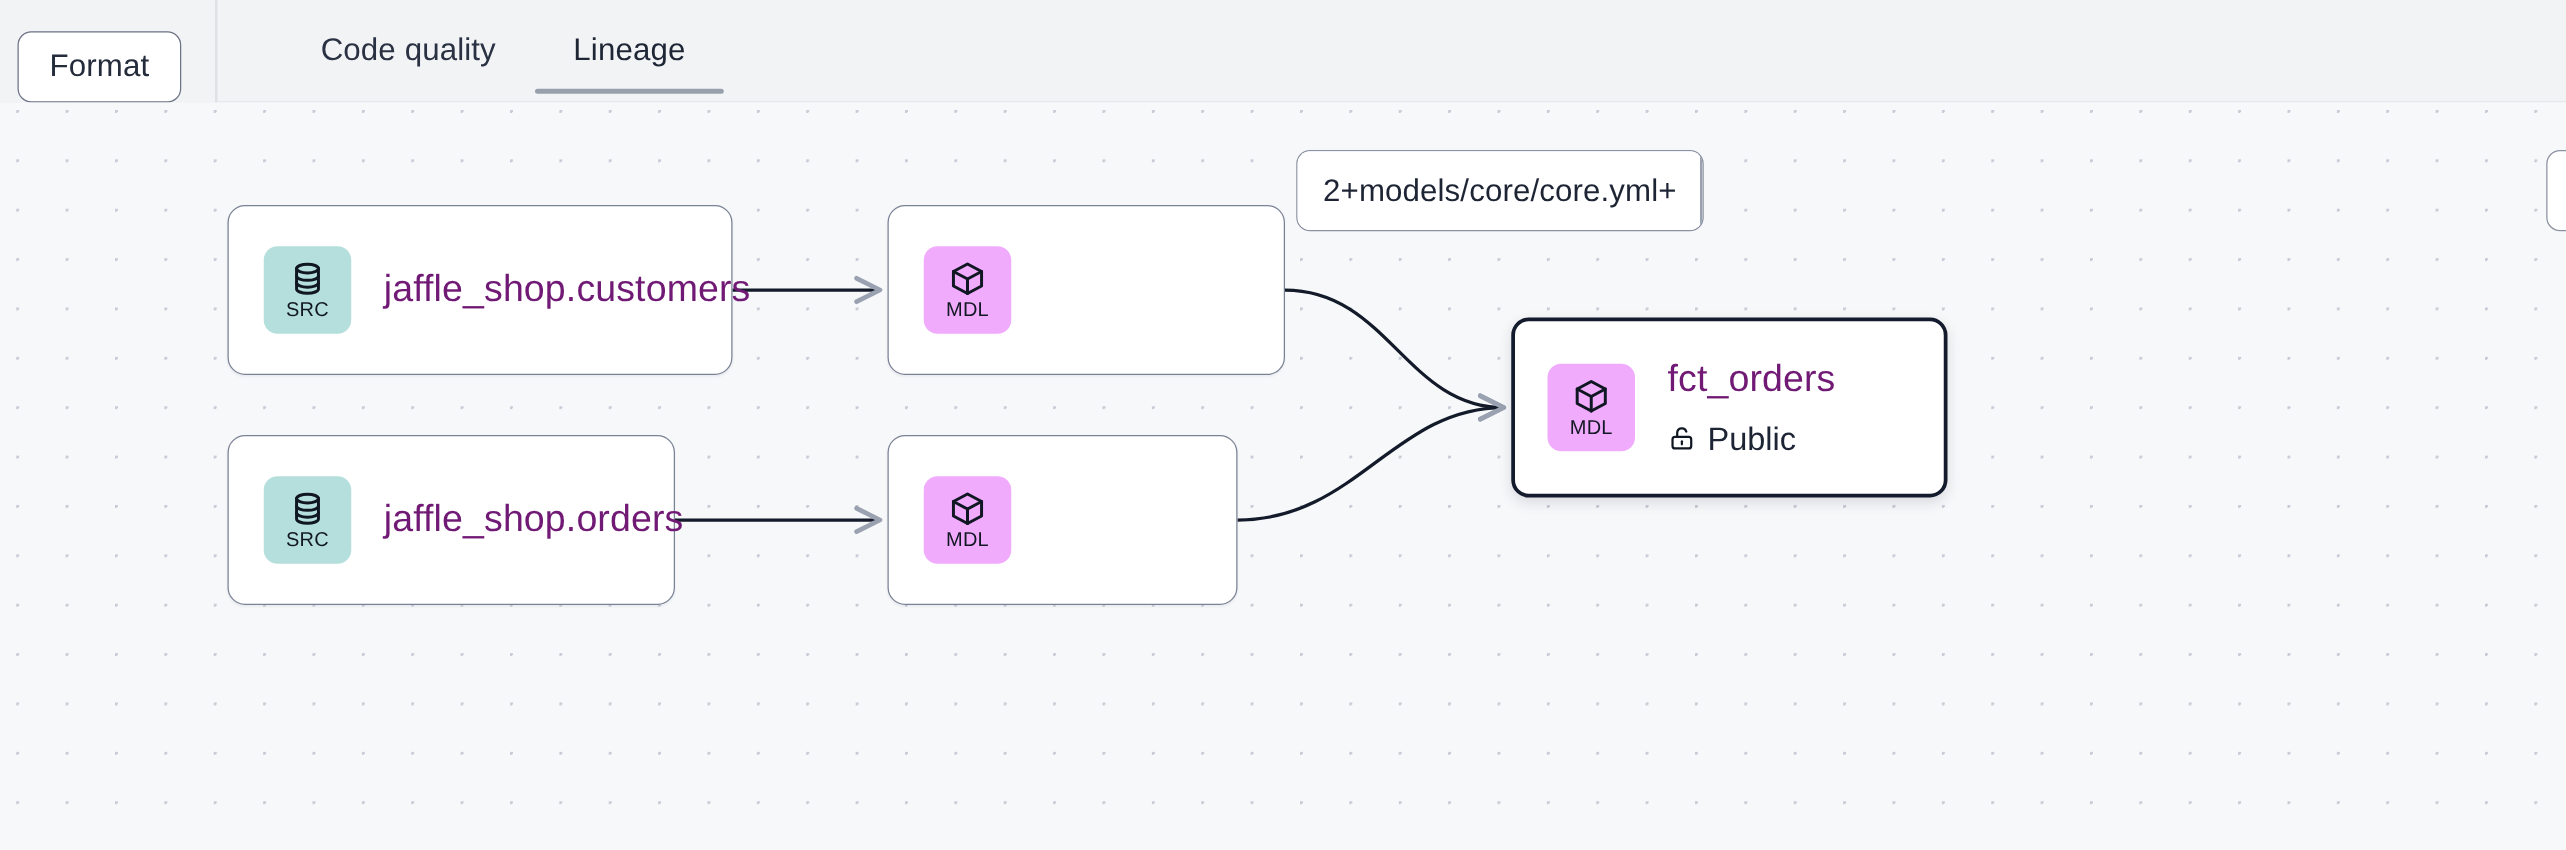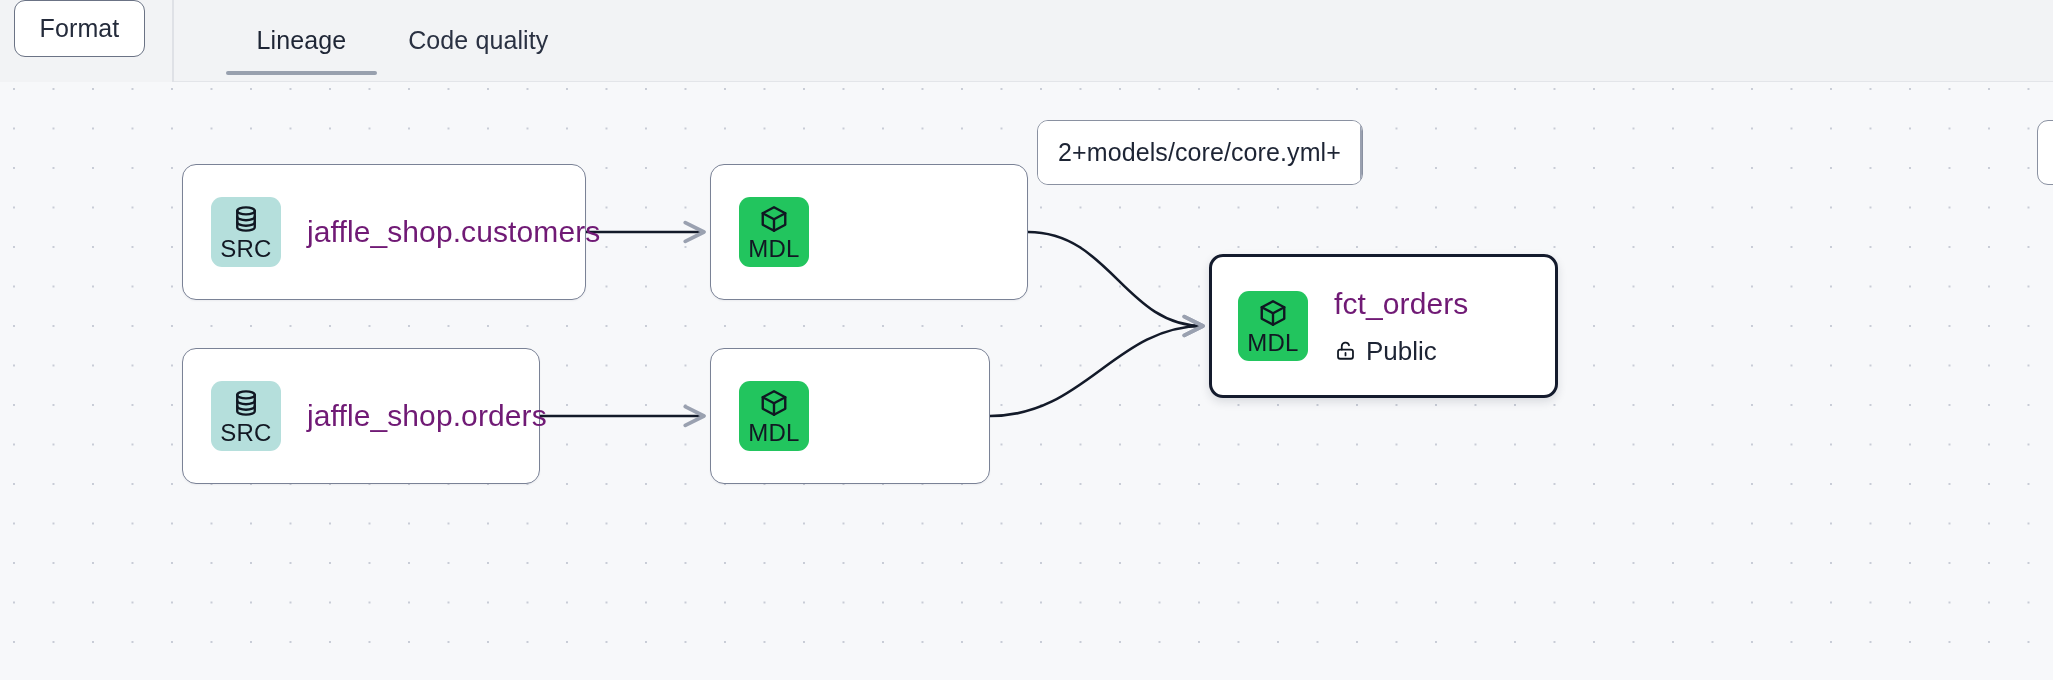--- a/index.html
+++ b/index.html
@@ -29,21 +29,21 @@
     background: #f2f3f5;
     border-bottom: 1px solid #e3e5e9;
     display: flex;
     align-items: center;
   }
 
   .format-btn-wrap {
     width: 172px;
     height: 82px;
     display: flex;
-    align-items: flex-start;
+    align-items: flex-end;
     justify-content: flex-start;
     padding-left: 14px;
     background: #f2f3f5;
   }
 
   .format-btn {
     width: 131px;
     height: 57px;
     background: #ffffff;
     border: 1.6px solid #6b7385;
@@ -137,26 +137,26 @@
     width: 70px;
     height: 70px;
     border-radius: 11px;
     display: flex;
     flex-direction: column;
     align-items: center;
     justify-content: center;
     gap: 0px;
   }
   .badge.src { background: #b5dfdc; }
-  .badge.mdl { background: #22c55e; }
+  .badge.mdl { background: #f0abfc; }
 
   .badge svg { display: block; }
 
   .badge-label {
-    font-size: 24px;
+    font-size: 16px;
     color: #121823;
     line-height: 1;
     margin-top: 3px;
     letter-spacing: .2px;
   }
 
   .node-body {
     display: flex;
     flex-direction: column;
     justify-content: center;
@@ -257,22 +257,22 @@
 
   <div class="topbar">
 
     <div class="format-btn-wrap">
       <button class="format-btn">Format</button>
     </div>
 
     <div class="topbar-divider"></div>
 
     <div class="tabs">
+      <div class="tab">Code quality</div>
       <div class="tab active">Lineage</div>
-      <div class="tab">Code quality</div>
     </div>
 
   </div>
 
   <div class="canvas">
 
     <svg class="edges-svg" viewBox="0 0 2053 598">
       <defs>
         <marker id="arrow" viewBox="0 0 10 10" refX="9" refY="5" markerWidth="9" markerHeight="9" orient="auto-start-reverse">
           <path d="M 1 1 L 9 5 L 1 9" fill="none" stroke="#9aa1b0" stroke-width="1.6" stroke-linecap="round" stroke-linejoin="round"></path>

